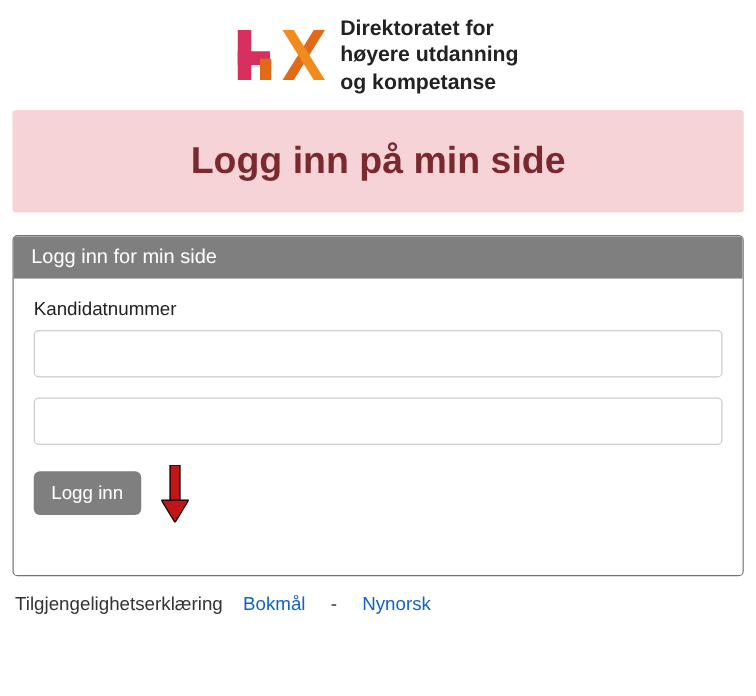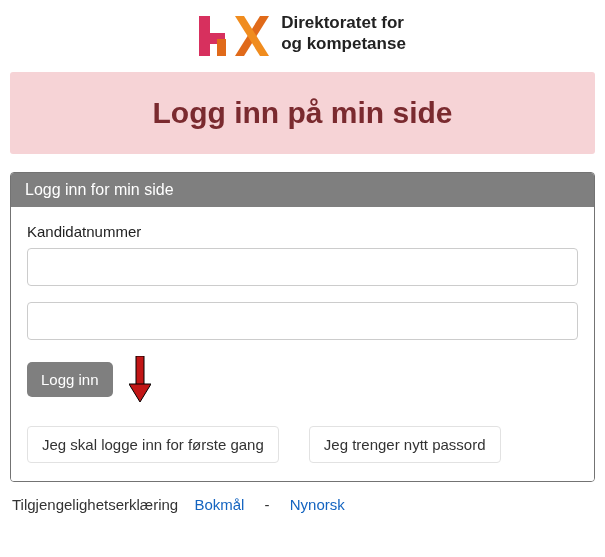--- a/index.html
+++ b/index.html
@@ -6,21 +6,21 @@
   body {
     margin: 0;
     font-family: Arial, Helvetica, sans-serif;
     background: #fff;
     width: 605px;
     padding: 8px 10px;
     color: #222;
   }
   .header {
     display: flex;
-    align-items: flex-start;
+    align-items: center;
     justify-content: center;
     gap: 12px;
     padding: 4px 0 12px 0;
   }
   .logo-svg { display: block; }
   .header-text {
     font-size: 17px;
     font-weight: 600;
     line-height: 1.25;
     color: #222;
@@ -114,20 +114,21 @@
     <svg class="logo-svg" width="70" height="48" viewBox="0 0 70 48">
       <rect x="0" y="4" width="11" height="40" fill="#d7305e"></rect>
       <rect x="0" y="21" width="26" height="11" fill="#d7305e"></rect>
       <rect x="18" y="27" width="9" height="17" fill="#e06a1a"></rect>
       <polygon points="36,44 61,4 70,4 45,44" fill="#e06a1a"></polygon>
       <polygon points="36,4 45,4 70,44 61,44" fill="#f08c1e"></polygon>
     </svg>
   </span>
   <div class="header-text">
     <div>Direktoratet for</div>
+    <div>høyere utdanning</div>
     <div>og kompetanse</div>
   </div>
 </div>
 
 <div class="banner">
   <span>Logg inn på min side</span>
 </div>
 
 <div class="card">
   <div class="card-header">Logg inn for min side</div>
@@ -140,24 +141,20 @@
     <div class="btn-row-top">
       <button class="btn-primary">Logg inn</button>
       <span>
         <svg class="arrow-svg" width="22" height="46" viewBox="0 0 22 46">
           <rect x="7" y="0" width="8" height="30" fill="#c21616" stroke="#000" stroke-width="1"></rect>
           <polygon points="0,28 22,28 11,46" fill="#c21616" stroke="#000" stroke-width="1"></polygon>
         </svg>
       </span>
     </div>
 
-    <div class="btn-row-bottom">
-      <button class="btn-secondary">Jeg skal logge inn for første gang</button>
-      <button class="btn-secondary">Jeg trenger nytt passord</button>
-    </div>
   </div>
 </div>
 
 <div class="footer1">
   <span>Tilgjengelighetserklæring</span>
   <a href="#">Bokmål</a>
   <span class="sep">-</span>
   <a href="#">Nynorsk</a>
 </div>
 

